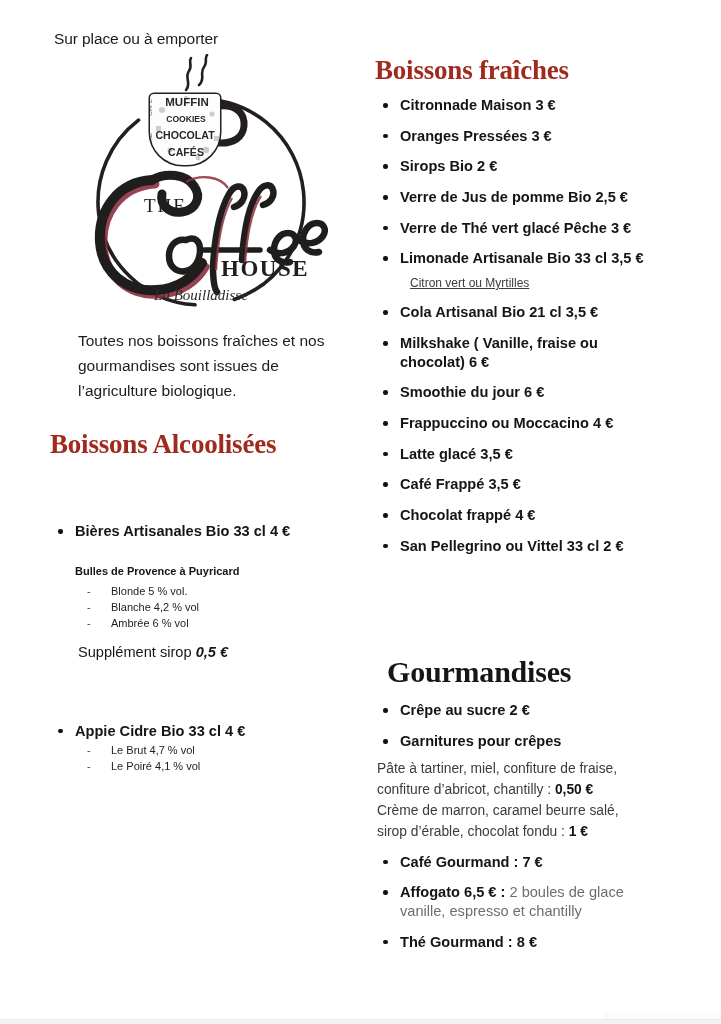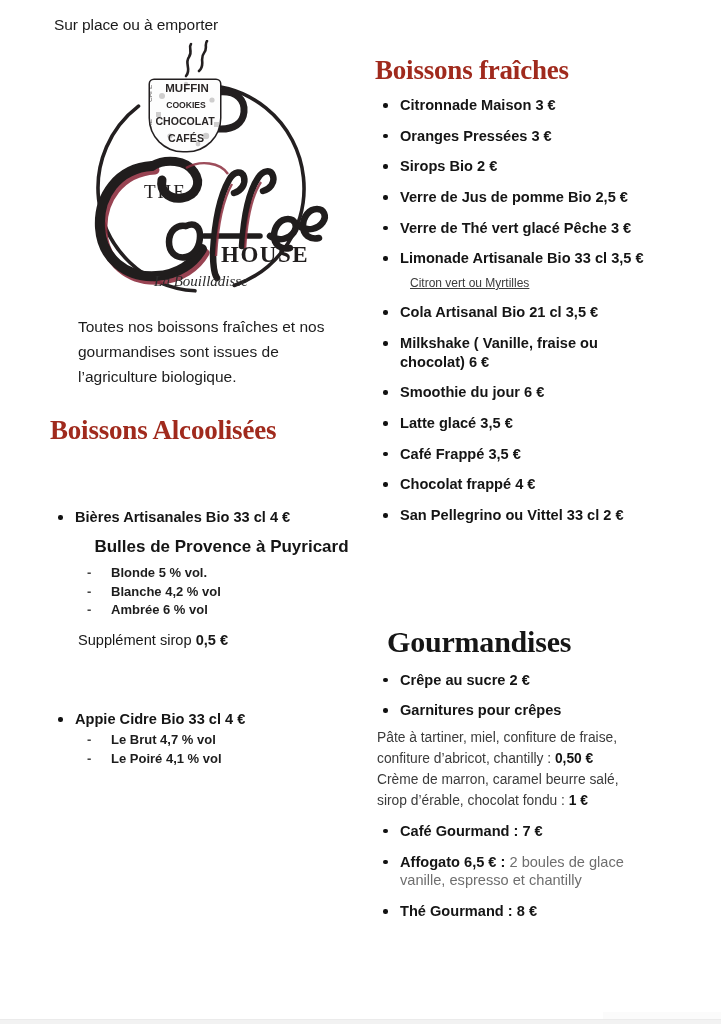--- a/index.html
+++ b/index.html
@@ -34,21 +34,21 @@
     bottom: 4px;
     width: 118px;
     height: 8px;
     background: #fbfbfb;
   }
 
   
   .col-left {
     position: absolute;
     left: 50px;
-    top: 16px;
+    top: 30px;
     width: 318px;
   }
   .col-right {
     position: absolute;
     left: 375px;
     top: 55px;
     width: 330px;
   }
 
   
@@ -134,45 +134,44 @@
 
   
   ul.dash-list {
     list-style: none;
     margin: 6px 0 0 0;
     padding: 0;
   }
   ul.dash-list > li {
     position: relative;
     padding-left: 36px;
-    font-size: 13px;
+    font-size: 11px;
     line-height: 1.45;
     color: #1d1d1d;
-    font-weight: bold;
+    font-weight: normal;
   }
   ul.dash-list > li::before {
     content: "-";
     position: absolute;
     left: 12px;
     top: 0;
     color: #444;
   }
   .supp-line {
     margin: 12px 0 0 28px;
     font-size: 14.6px;
     color: #171717;
   }
-  .supp-price { font-weight: bold; }
+  .supp-price { font-weight: bold; font-style: italic; }
 
   .sub-bold-line {
     display: block;
-    margin-top: 9px;
+    margin-top: 23px;
     font-weight: bold;
-    font-size: 17px;
-    text-align: center;
+    font-size: 11px;
   }
 
   
   .garniture {
     margin: 6px 0 10px 2px;
     width: 280px;
     font-size: 13.8px;
     line-height: 1.52;
     color: #3b3b3b;
   }
@@ -307,20 +306,21 @@
       <li class="bul bold-item">Sirops Bio  2 €</li>
       <li class="bul bold-item">Verre de Jus de pomme Bio   2,5 €</li>
       <li class="bul bold-item">Verre de Thé vert glacé Pêche  3 €</li>
       <li class="bul bold-item">
         <span>Limonade Artisanale Bio 33 cl  3,5 €</span>
         <span class="sub-note">Citron vert ou Myrtilles</span>
       </li>
       <li class="bul bold-item">Cola Artisanal Bio 21 cl   3,5 €</li>
       <li class="bul bold-item" style="width:215px">Milkshake  ( Vanille, fraise ou chocolat)  6 €</li>
       <li class="bul bold-item">Smoothie du jour  6 €</li>
+      <li class="bul bold-item">Frappuccino  ou Moccacino  4 €</li>
       <li class="bul bold-item">Latte glacé 3,5 €</li>
       <li class="bul bold-item">Café Frappé   3,5 €</li>
       <li class="bul bold-item">Chocolat frappé 4 €</li>
       <li class="bul bold-item">San Pellegrino  ou Vittel 33 cl   2 €</li>
     </ul>
 
     <div style="height:76px"></div>
 
     <h2 class="section-black">Gourmandises</h2>
 

